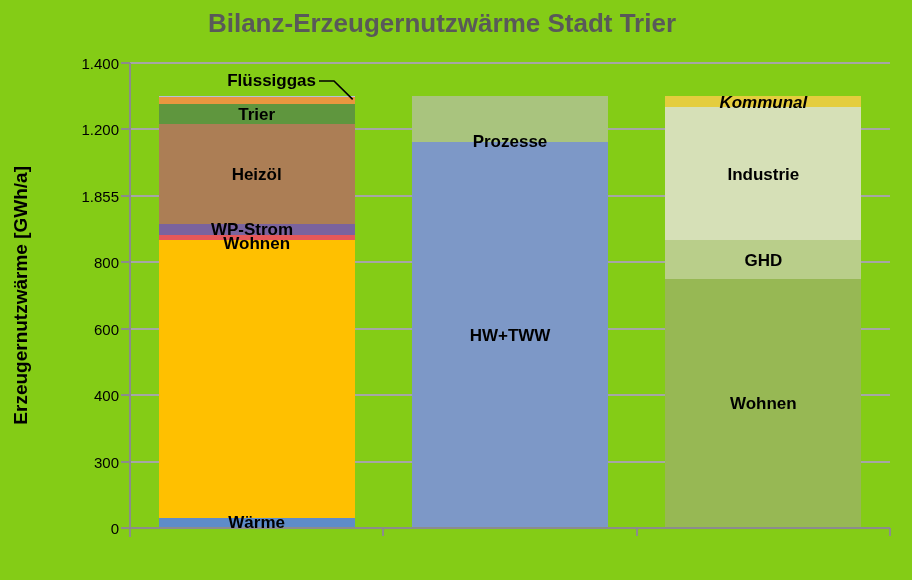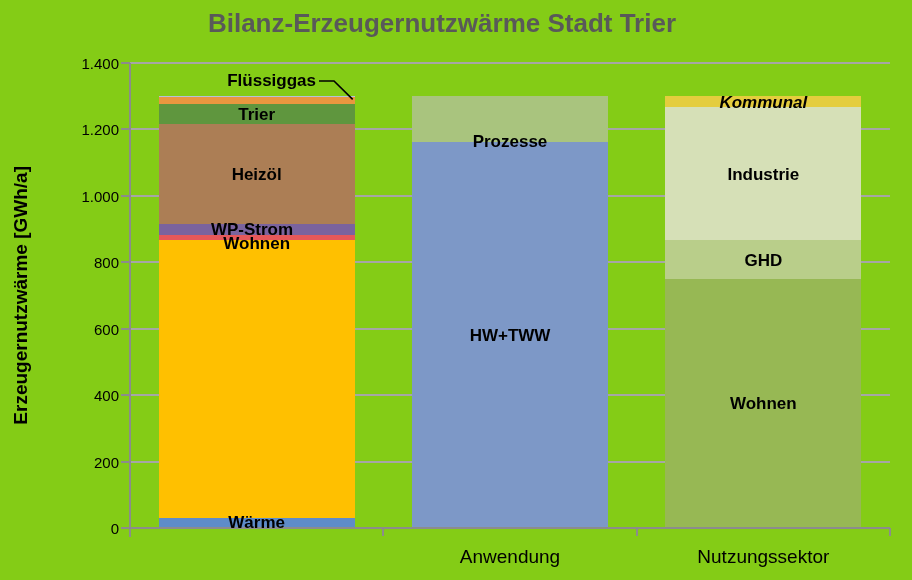--- a/index.html
+++ b/index.html
@@ -57,33 +57,33 @@
       <polyline points="319,81 334,81 352.6666666666667,99.41249999999998" fill="none" stroke="#000000" stroke-width="1.6"></polyline>
     </svg>
 <div class="gridline" style="left: 130px; top: 61.5px; width: 760px;"></div>
     <div class="y-tick" style="left: 121px; top: 61.5px;"></div>
     <div class="y-tick-label" style="left: 55px; top: 62.5px;">1.400</div>
     <div class="gridline" style="left: 130px; top: 128px; width: 760px;"></div>
     <div class="y-tick" style="left: 121px; top: 128px;"></div>
     <div class="y-tick-label" style="left: 55px; top: 129px;">1.200</div>
     <div class="gridline" style="left: 130px; top: 194.5px; width: 760px;"></div>
     <div class="y-tick" style="left: 121px; top: 194.5px;"></div>
-    <div class="y-tick-label" style="left: 55px; top: 195.5px;">1.000</div>
+    <div class="y-tick-label" style="left: 55px; top: 195.5px;">1.855</div>
     <div class="gridline" style="left: 130px; top: 261px; width: 760px;"></div>
     <div class="y-tick" style="left: 121px; top: 261px;"></div>
     <div class="y-tick-label" style="left: 55px; top: 262px;">800</div>
     <div class="gridline" style="left: 130px; top: 327.5px; width: 760px;"></div>
     <div class="y-tick" style="left: 121px; top: 327.5px;"></div>
     <div class="y-tick-label" style="left: 55px; top: 328.5px;">600</div>
     <div class="gridline" style="left: 130px; top: 394px; width: 760px;"></div>
     <div class="y-tick" style="left: 121px; top: 394px;"></div>
     <div class="y-tick-label" style="left: 55px; top: 395px;">400</div>
     <div class="gridline" style="left: 130px; top: 460.5px; width: 760px;"></div>
     <div class="y-tick" style="left: 121px; top: 460.5px;"></div>
-    <div class="y-tick-label" style="left: 55px; top: 461.5px;">200</div>
+    <div class="y-tick-label" style="left: 55px; top: 461.5px;">300</div>
     <div class="gridline" style="left: 130px; top: 527px; width: 760px;"></div>
     <div class="y-tick" style="left: 121px; top: 527px;"></div>
     <div class="y-tick-label" style="left: 55px; top: 528px;">0</div>
     <div class="axis-line-y" style="left: 129px; top: 62.5px; height: 474.5px;"></div>
     <div class="bar-seg" style="left: 158.667px; top: 518.025px; width: 196px; height: 9.975px; background: rgb(94, 140, 201);"></div>
     <div class="seg-label" style="left: 256.667px; top: 522.013px;">Wärme</div>
     <div class="bar-seg" style="left: 158.667px; top: 240.387px; width: 196px; height: 277.637px; background: rgb(255, 192, 0);"></div>
     <div class="bar-seg" style="left: 158.667px; top: 235.4px; width: 196px; height: 4.9875px; background: rgb(229, 88, 90);"></div>
     <div class="seg-label" style="left: 256.667px; top: 242.894px;">Wohnen</div>
     <div class="bar-seg" style="left: 158.667px; top: 223.762px; width: 196px; height: 11.6375px; background: rgb(122, 99, 158);"></div>
@@ -92,28 +92,26 @@
     <div class="seg-label" style="left: 256.667px; top: 173.887px;">Heizöl</div>
     <div class="bar-seg" style="left: 158.667px; top: 104.062px; width: 196px; height: 19.95px; background: rgb(95, 150, 62);"></div>
     <div class="seg-label" style="left: 256.667px; top: 114.037px;">Trier</div>
     <div class="bar-seg" style="left: 158.667px; top: 97.4125px; width: 196px; height: 6.65px; background: rgb(233, 151, 63);"></div>
     <div class="bar-seg" style="left: 158.667px; top: 95.75px; width: 196px; height: 1.6625px; background: rgb(180, 196, 216);"></div>
     <div class="x-tick" style="left: 129px; top: 528px;"></div>
     <div class="bar-seg" style="left: 412px; top: 142.3px; width: 196px; height: 385.7px; background: rgb(125, 152, 199);"></div>
     <div class="seg-label" style="left: 510px; top: 335.15px;">HW+TWW</div>
     <div class="bar-seg" style="left: 412px; top: 95.75px; width: 196px; height: 46.55px; background: rgb(169, 196, 126);"></div>
     <div class="seg-label" style="left: 510px; top: 102px; margin-top: 39px;">Prozesse</div>
-    <div class="category-label" style="left: 510px; top: 546px;">Anwendung</div>
     <div class="x-tick" style="left: 382.333px; top: 528px;"></div>
     <div class="bar-seg" style="left: 665.333px; top: 278.625px; width: 196px; height: 249.375px; background: rgb(151, 184, 84);"></div>
     <div class="seg-label" style="left: 763.333px; top: 403.312px;">Wohnen</div>
     <div class="bar-seg" style="left: 665.333px; top: 240.387px; width: 196px; height: 38.2375px; background: rgb(185, 206, 138);"></div>
     <div class="seg-label" style="left: 763.333px; top: 259.506px;">GHD</div>
     <div class="bar-seg" style="left: 665.333px; top: 107.387px; width: 196px; height: 133px; background: rgb(214, 224, 183);"></div>
     <div class="seg-label" style="left: 763.333px; top: 173.887px;">Industrie</div>
     <div class="bar-seg" style="left: 665.333px; top: 95.75px; width: 196px; height: 11.6375px; background: rgb(228, 205, 62);"></div>
     <div class="seg-label" style="left: 763.333px; top: 101.569px; font-style: italic;">Kommunal</div>
-    <div class="category-label" style="left: 763.333px; top: 546px;">Nutzungssektor</div>
     <div class="x-tick" style="left: 635.667px; top: 528px;"></div>
     <div class="x-tick" style="left: 889px; top: 528px;"></div>
     <div class="axis-line-x" style="left: 130px; top: 527px; width: 760px;"></div>
     <div class="callout-label" style="left: 316px; top: 81px;">Flüssiggas</div>
   </div>
 
 </body></html>

